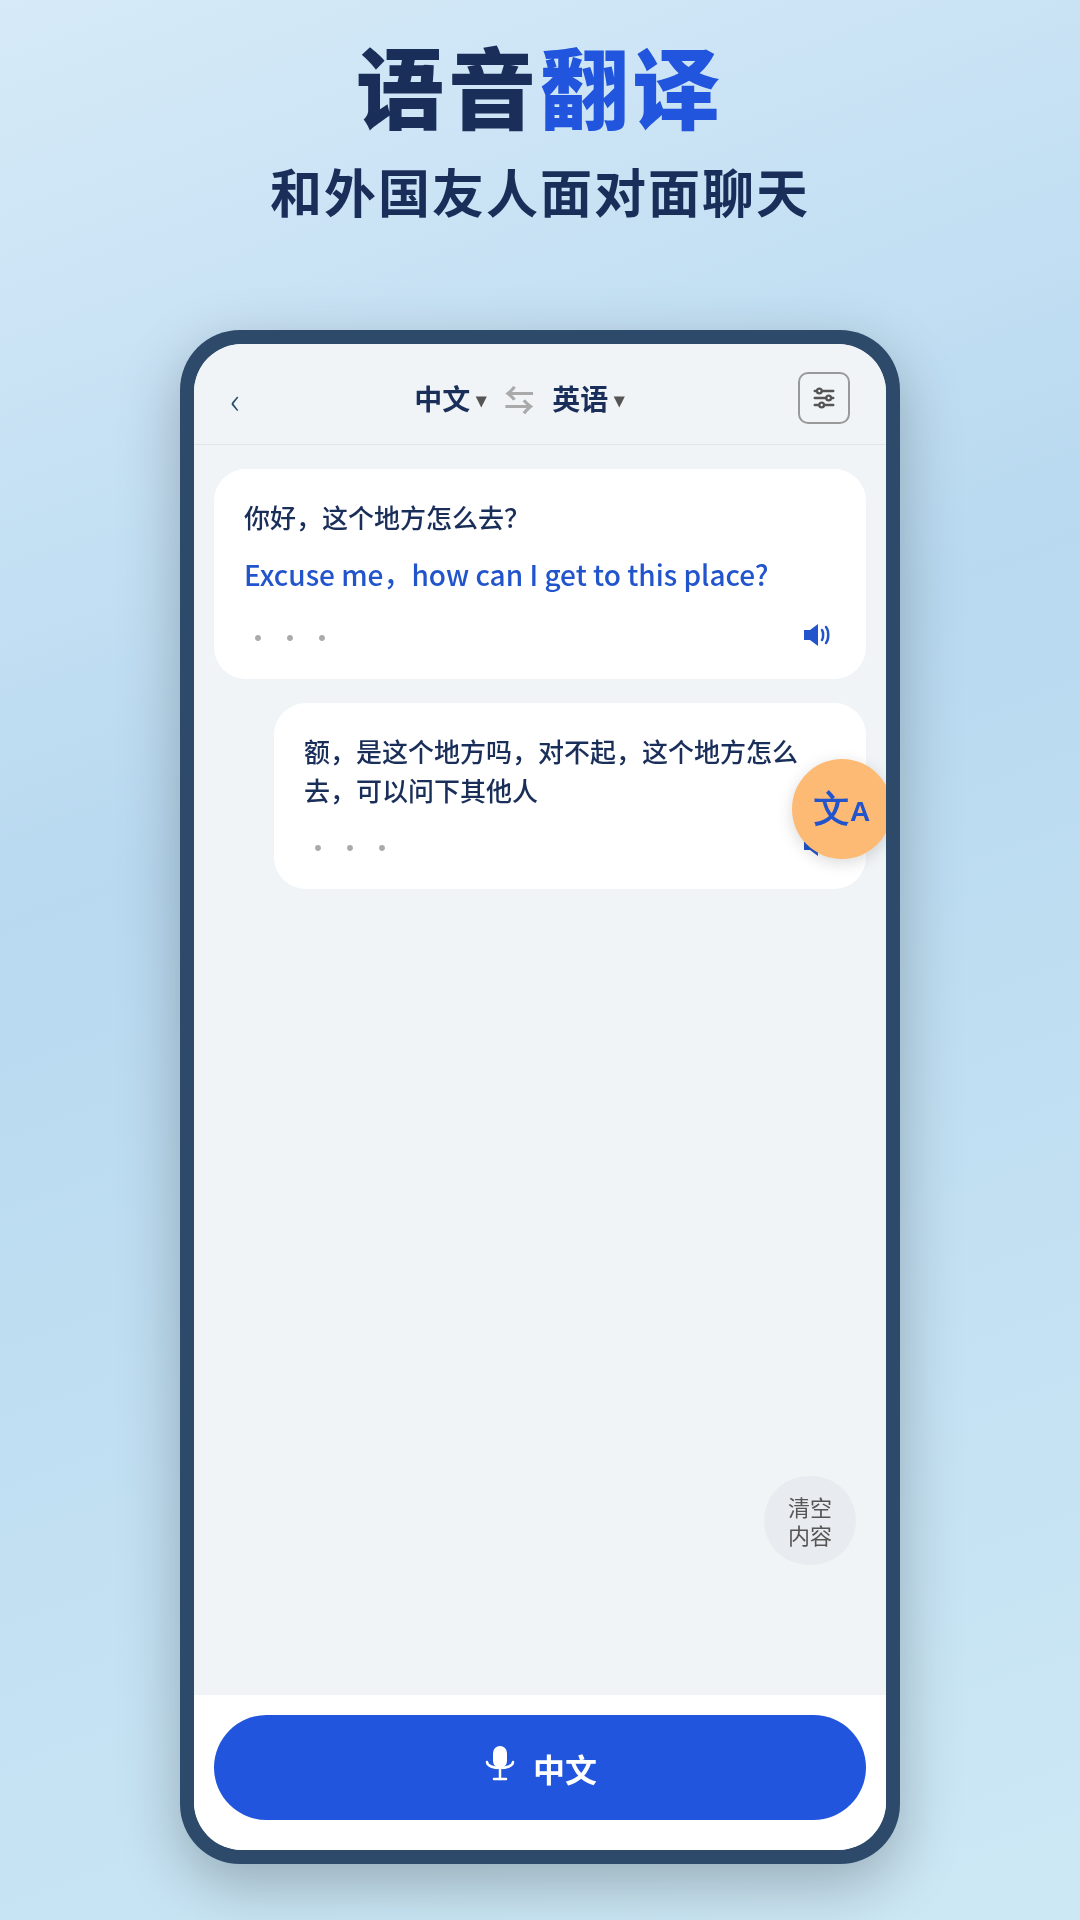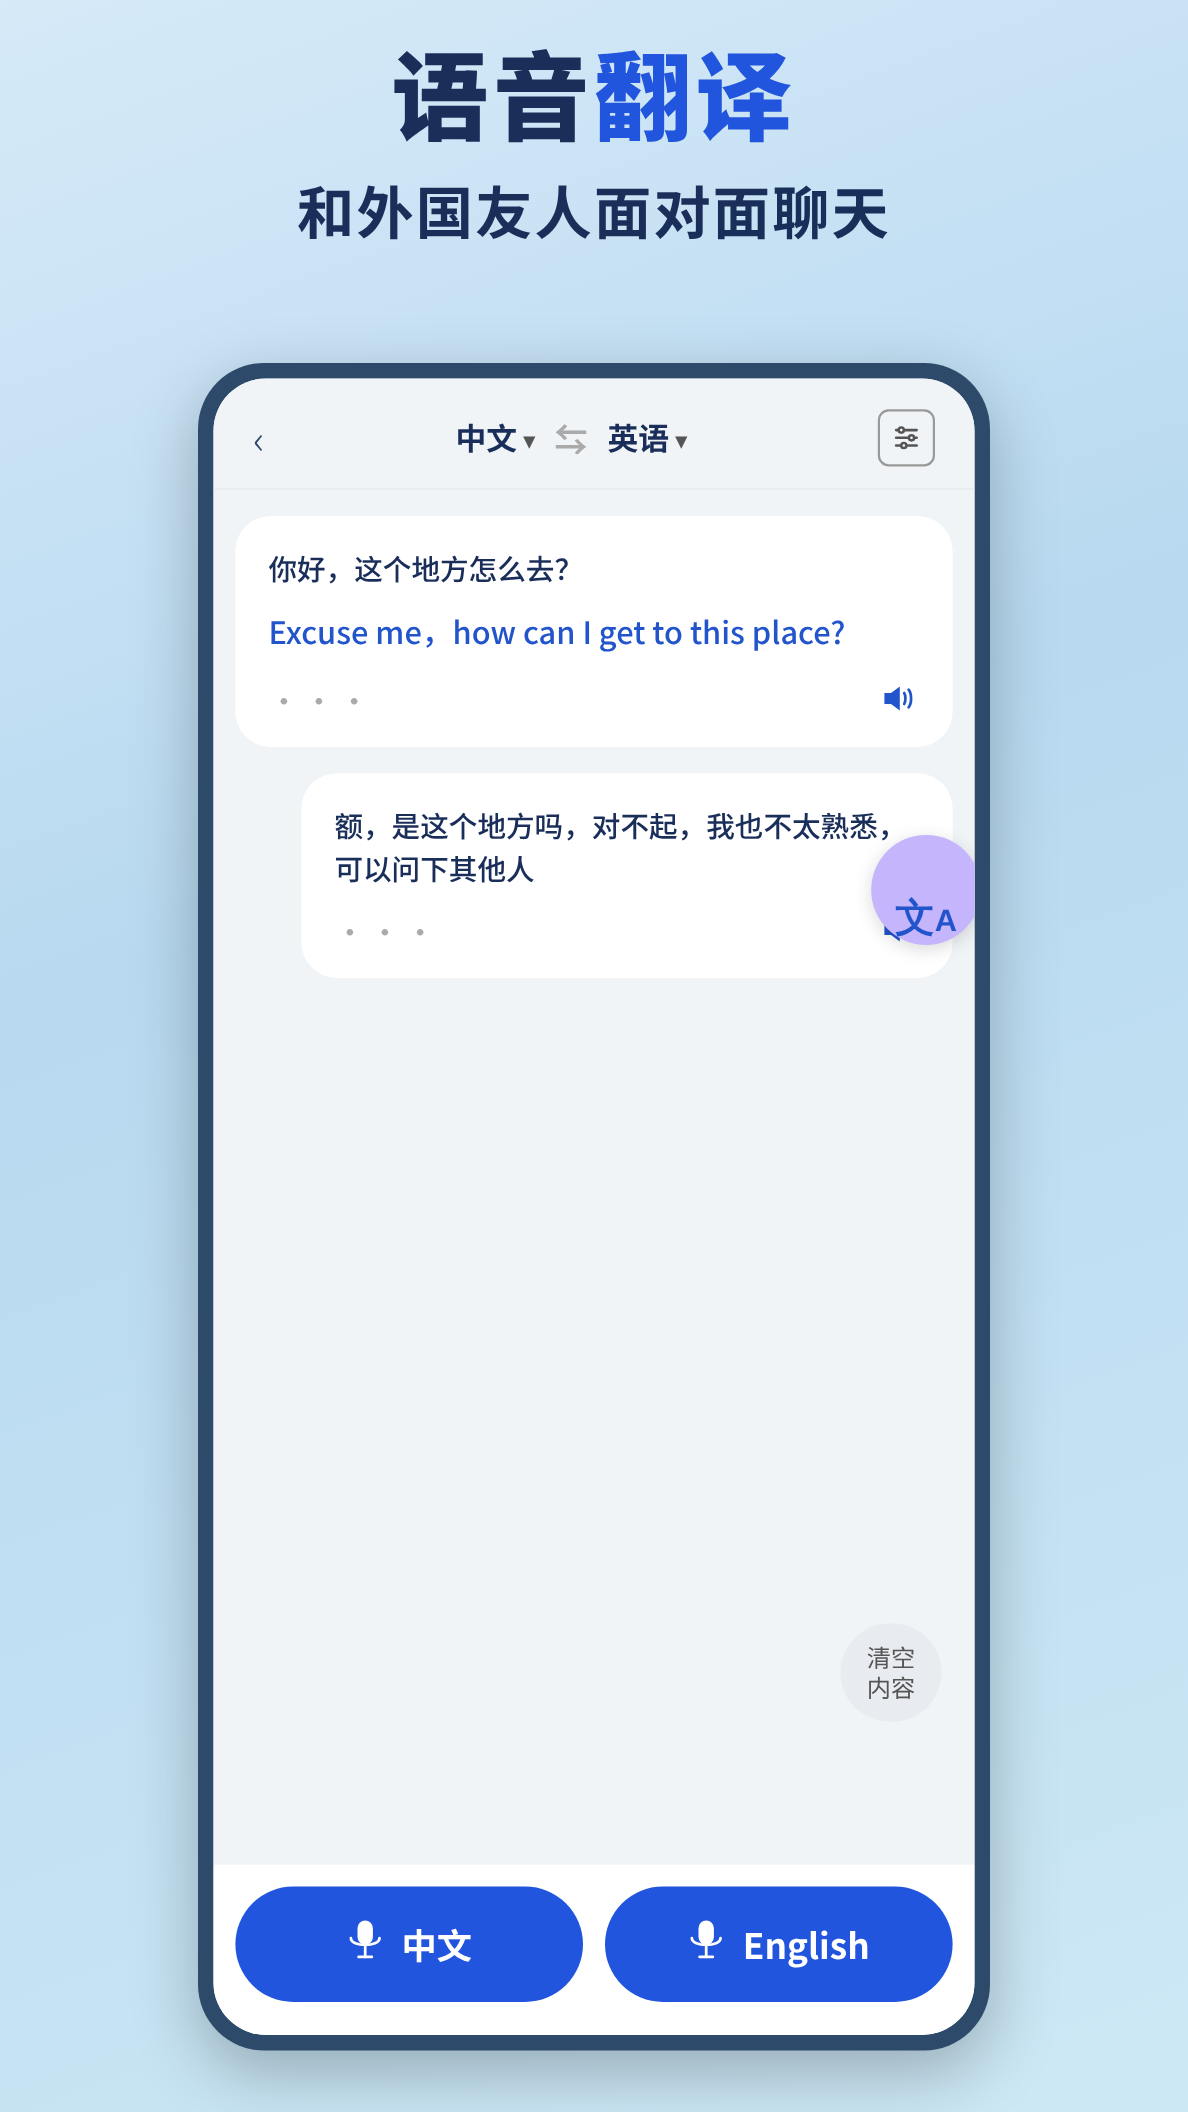--- a/index.html
+++ b/index.html
@@ -221,24 +221,24 @@
     }
 
     
     .translate-badge {
       position: absolute;
       right: -20px;
       top: 50%;
       transform: translateY(-50%);
       width: 100px;
       height: 100px;
-      background: #c4b5fd;
+      background: #fdba74;
       border-radius: 50%;
       display: flex;
-      align-items: flex-end;
+      align-items: center;
       justify-content: center;
       box-shadow: 0 4px 16px rgba(0,0,0,0.15);
     }
 
     .chat-container {
       position: relative;
     }
   </style>
 </head>
 <body>
@@ -292,21 +292,21 @@
               <svg width="36" height="30" viewBox="0 0 36 30" fill="none">
                 <path d="M4 10H10L18 4V26L10 20H4V10Z" fill="#2255cc"></path>
                 <path d="M22 10C23.5 12 23.5 18 22 20" stroke="#2255cc" stroke-width="2.5" stroke-linecap="round"></path>
                 <path d="M26 7C29 10.5 29 19.5 26 23" stroke="#2255cc" stroke-width="2.5" stroke-linecap="round"></path>
               </svg>
             </span>
           </div>
         </div>
 
         <div class="message-bubble right-bubble">
-          <div class="message-text-main">额，是这个地方吗，对不起，我也不太熟悉，可以问下其他人</div>
+          <div class="message-text-main">额，是这个地方吗，对不起，这个地方怎么去，可以问下其他人</div>
           <div class="message-footer">
             <span class="dots">···</span>
             <span class="speaker-icon">
               <svg width="36" height="30" viewBox="0 0 36 30" fill="none">
                 <path d="M4 10H10L18 4V26L10 20H4V10Z" fill="#2255cc"></path>
                 <path d="M22 10C23.5 12 23.5 18 22 20" stroke="#2255cc" stroke-width="2.5" stroke-linecap="round"></path>
                 <path d="M26 7C29 10.5 29 19.5 26 23" stroke="#2255cc" stroke-width="2.5" stroke-linecap="round"></path>
               </svg>
             </span>
           </div>
@@ -329,27 +329,16 @@
         <span class="mic-icon">
           <svg width="34" height="38" viewBox="0 0 34 38" fill="white">
             <rect x="10" y="2" width="14" height="22" rx="7" fill="white"></rect>
             <path d="M4 18C4 26 30 26 30 18" stroke="white" stroke-width="2.5" fill="none" stroke-linecap="round"></path>
             <line x1="17" y1="26" x2="17" y2="35" stroke="white" stroke-width="2.5" stroke-linecap="round"></line>
             <line x1="11" y1="35" x2="23" y2="35" stroke="white" stroke-width="2.5" stroke-linecap="round"></line>
           </svg>
         </span>
         <span>中文</span>
       </div>
-      <div class="mic-btn">
-        <span class="mic-icon">
-          <svg width="34" height="38" viewBox="0 0 34 38" fill="white">
-            <rect x="10" y="2" width="14" height="22" rx="7" fill="white"></rect>
-            <path d="M4 18C4 26 30 26 30 18" stroke="white" stroke-width="2.5" fill="none" stroke-linecap="round"></path>
-            <line x1="17" y1="26" x2="17" y2="35" stroke="white" stroke-width="2.5" stroke-linecap="round"></line>
-            <line x1="11" y1="35" x2="23" y2="35" stroke="white" stroke-width="2.5" stroke-linecap="round"></line>
-          </svg>
-        </span>
-        <span>English</span>
-      </div>
     </div>
 
   </div>
 </div>
 
 </body></html>

